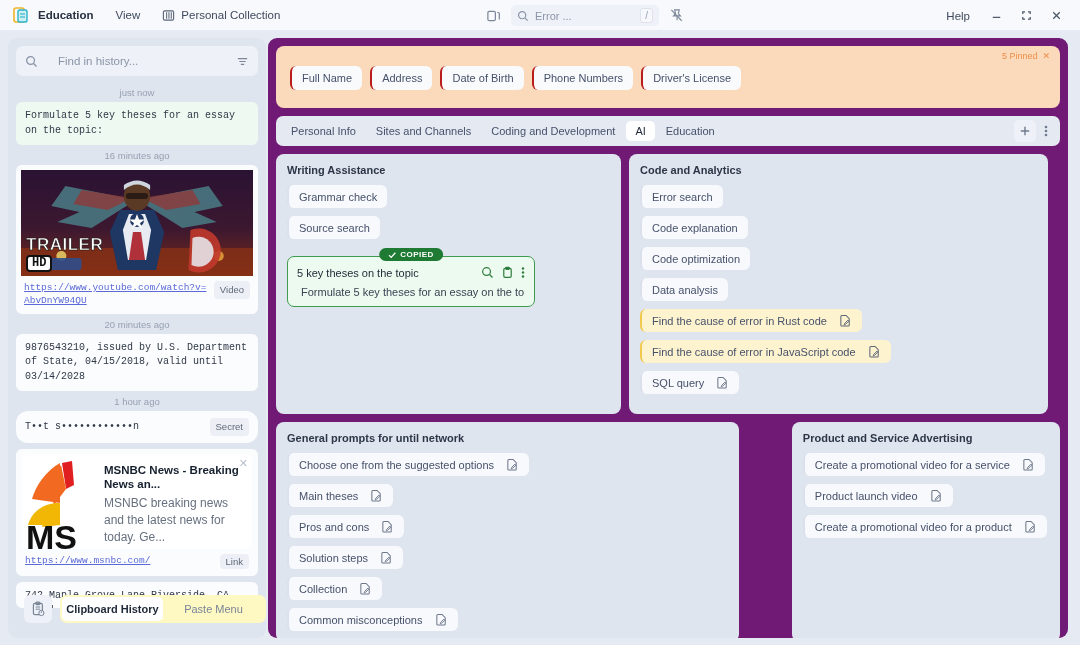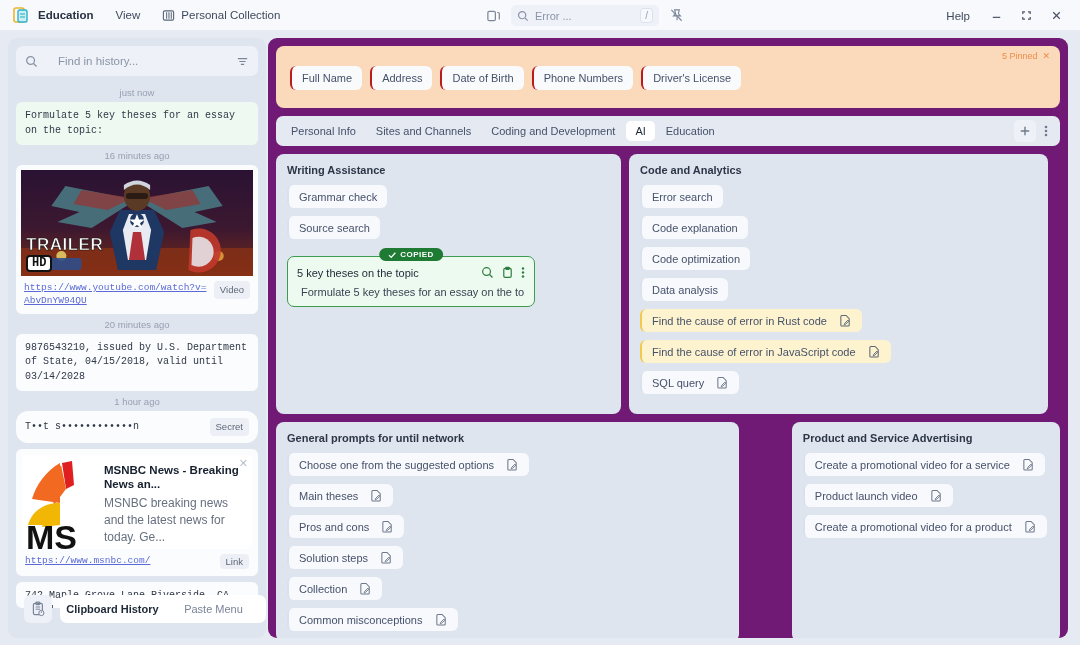--- a/index.html
+++ b/index.html
@@ -111,21 +111,21 @@
   
   .bottom-bar {
     position: absolute; left: 16px; bottom: 14px; width: 242px; height: 30px;
     display: flex; align-items: center; gap: 8px;
   }
   .bb-icon {
     width: 28px; height: 28px; background: #eef1f7; border-radius: 6px;
     display: flex; align-items: center; justify-content: center; color: #7b8699;
   }
   .bb-toggle {
-    flex: 1; height: 28px; background: #ffffff; border-radius: 7px;
+    flex: 1; height: 28px; background: #fef9c3; border-radius: 7px;
     display: flex; align-items: flex-end; padding: 2px;
   }
   .bb-seg {
     flex: 1; text-align: center; font-size: 11px; color: #7a8498;
     line-height: 24px; border-radius: 5px;
   }
   .bb-seg.active { background: #ffffff; color: #1d2736; font-weight: bold; }
 
   
   .main {

